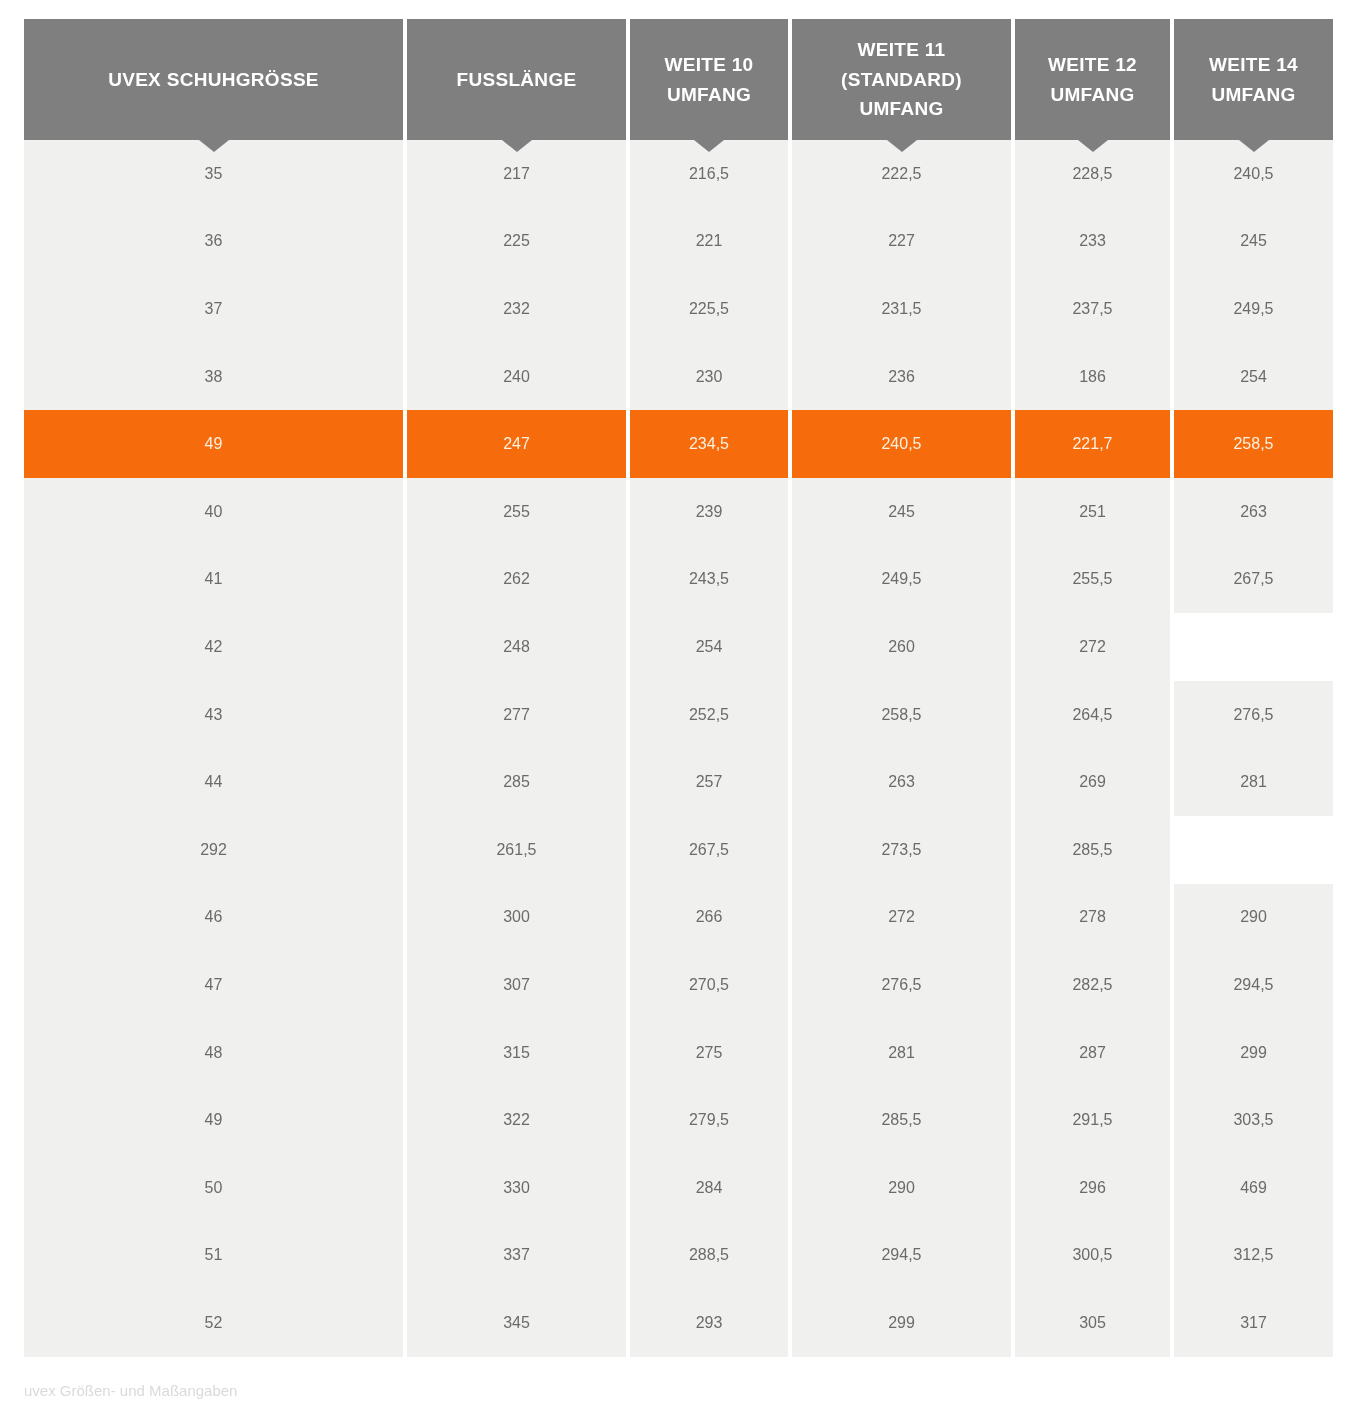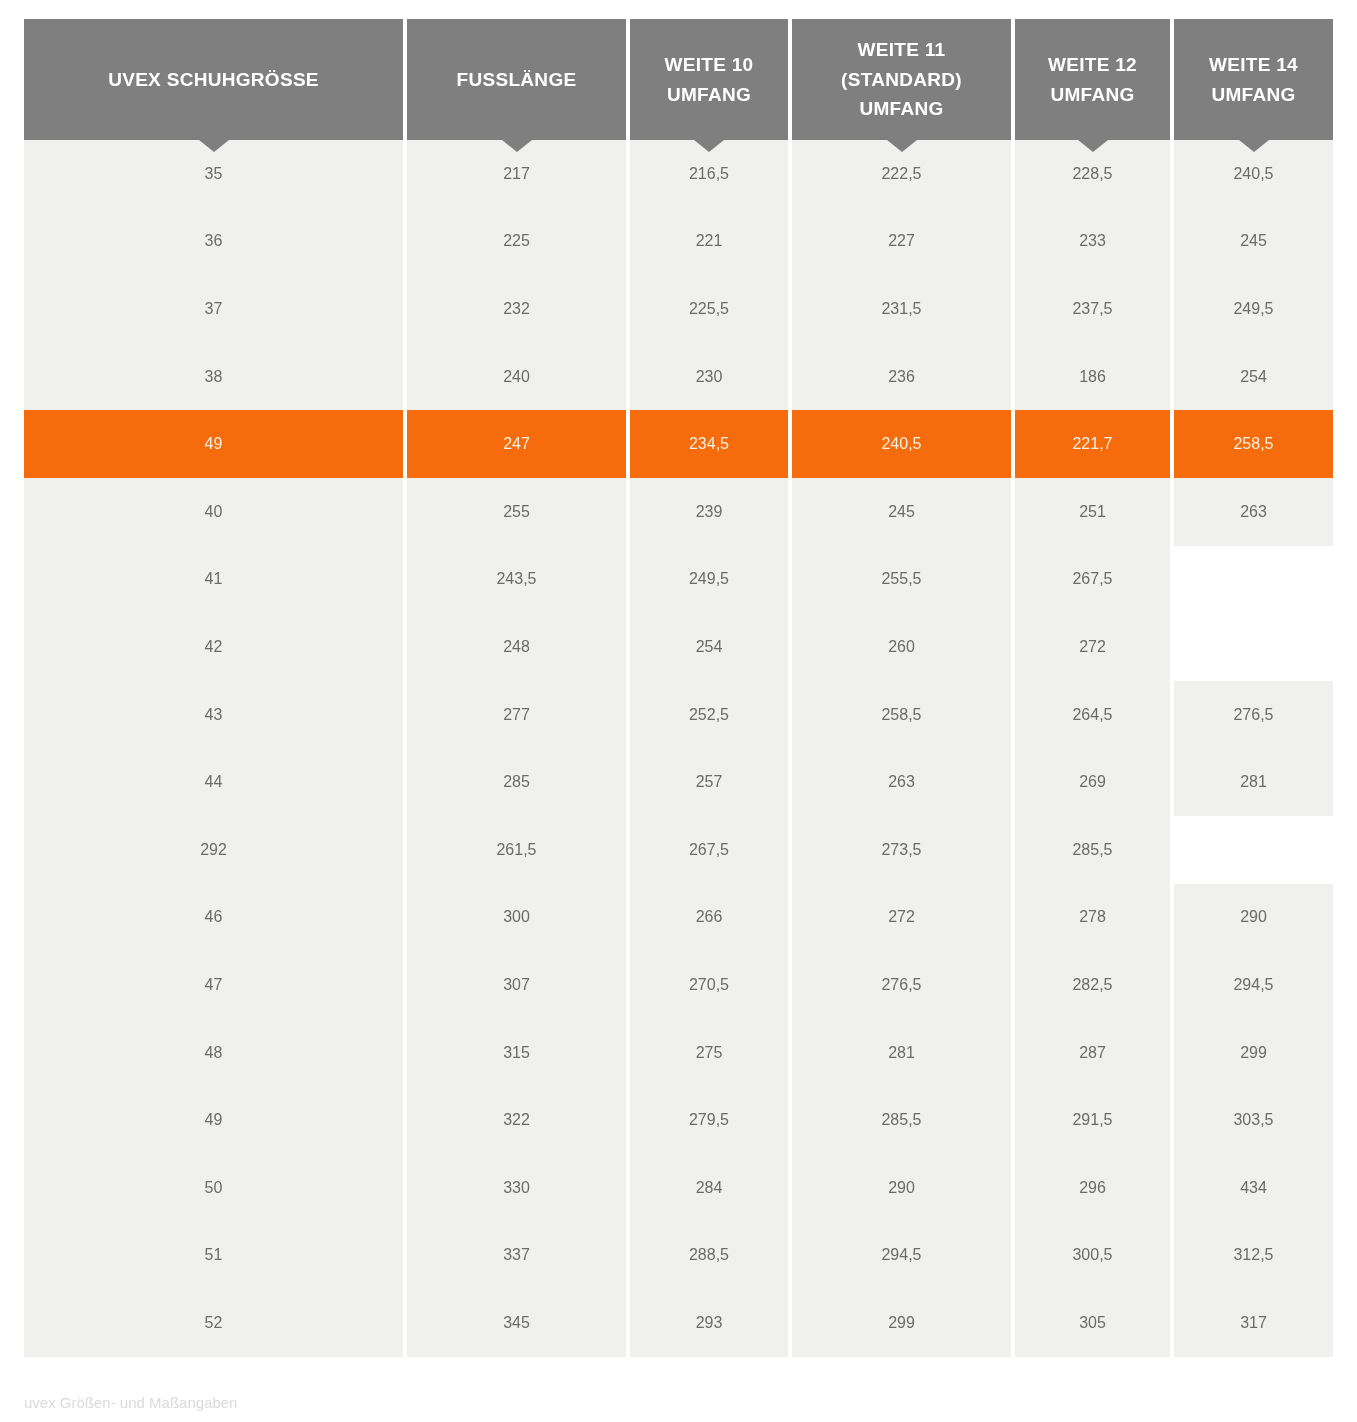--- a/index.html
+++ b/index.html
@@ -58,21 +58,21 @@
     align-items: center;
     justify-content: center;
     font-size: 16px;
   }
   .row.highlight .cell {
     background: var(--highlight-bg, #f66b0c);
     color: var(--highlight-text, #f8f1e2);
   }
   
   .caption {
-    margin-top: 37px;
+    margin-top: 25px;
     font-size: 15px;
     color: var(--caption-text, #dadada);
   }
 </style>
 </head>
 <body>
 
 <div class="wrap">
   <div>
     <div class="grid-row header-row">
@@ -150,20 +150,21 @@
         <div class="grid-row row">
           <div class="cell">40</div>
           <div class="cell">255</div>
           <div class="cell">239</div>
           <div class="cell">245</div>
           <div class="cell">251</div>
           <div class="cell">263</div>
         </div>
         <div class="grid-row row">
           <div class="cell">41</div>
+          <div class="cell">262</div>
           <div class="cell">243,5</div>
           <div class="cell">249,5</div>
           <div class="cell">255,5</div>
           <div class="cell">267,5</div>
         </div>
         <div class="grid-row row">
           <div class="cell">42</div>
           <div class="cell">248</div>
           <div class="cell">254</div>
           <div class="cell">260</div>
@@ -223,21 +224,21 @@
           <div class="cell">285,5</div>
           <div class="cell">291,5</div>
           <div class="cell">303,5</div>
         </div>
         <div class="grid-row row">
           <div class="cell">50</div>
           <div class="cell">330</div>
           <div class="cell">284</div>
           <div class="cell">290</div>
           <div class="cell">296</div>
-          <div class="cell">434</div>
+          <div class="cell">469</div>
         </div>
         <div class="grid-row row">
           <div class="cell">51</div>
           <div class="cell">337</div>
           <div class="cell">288,5</div>
           <div class="cell">294,5</div>
           <div class="cell">300,5</div>
           <div class="cell">312,5</div>
         </div>
         <div class="grid-row row">

